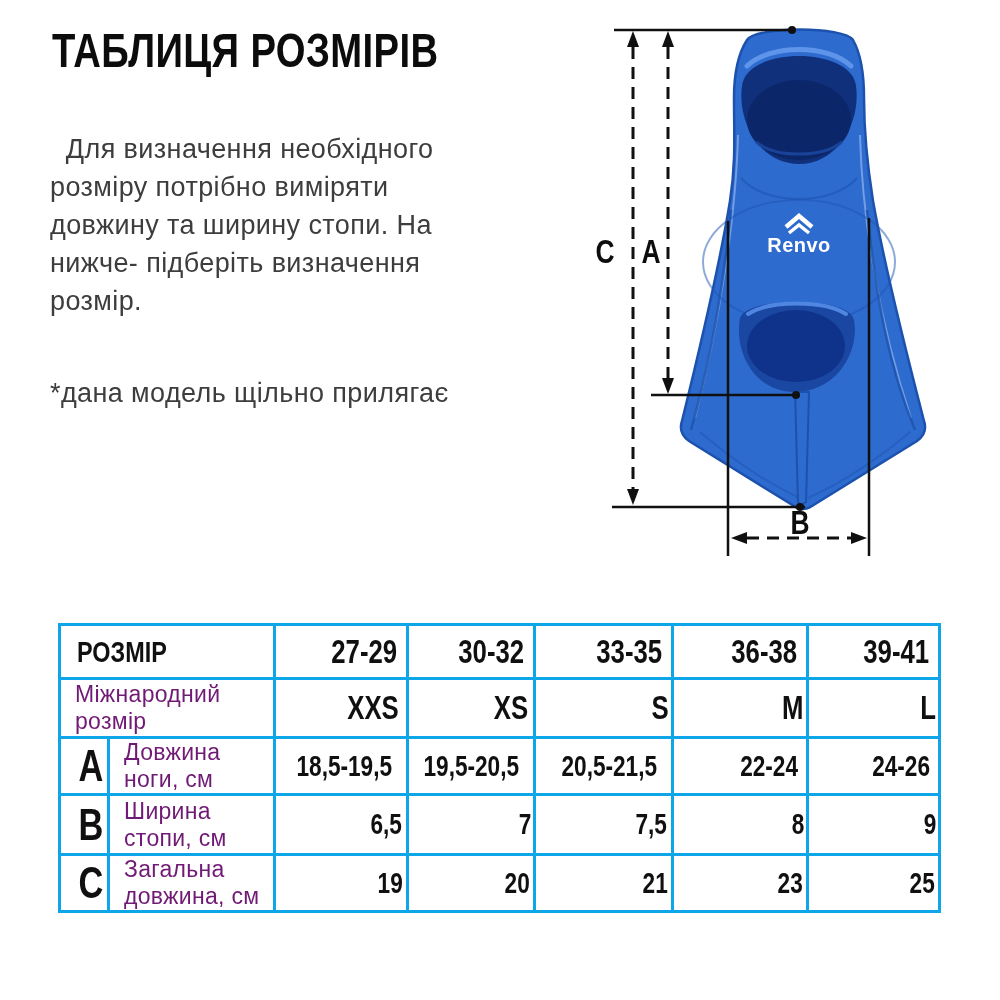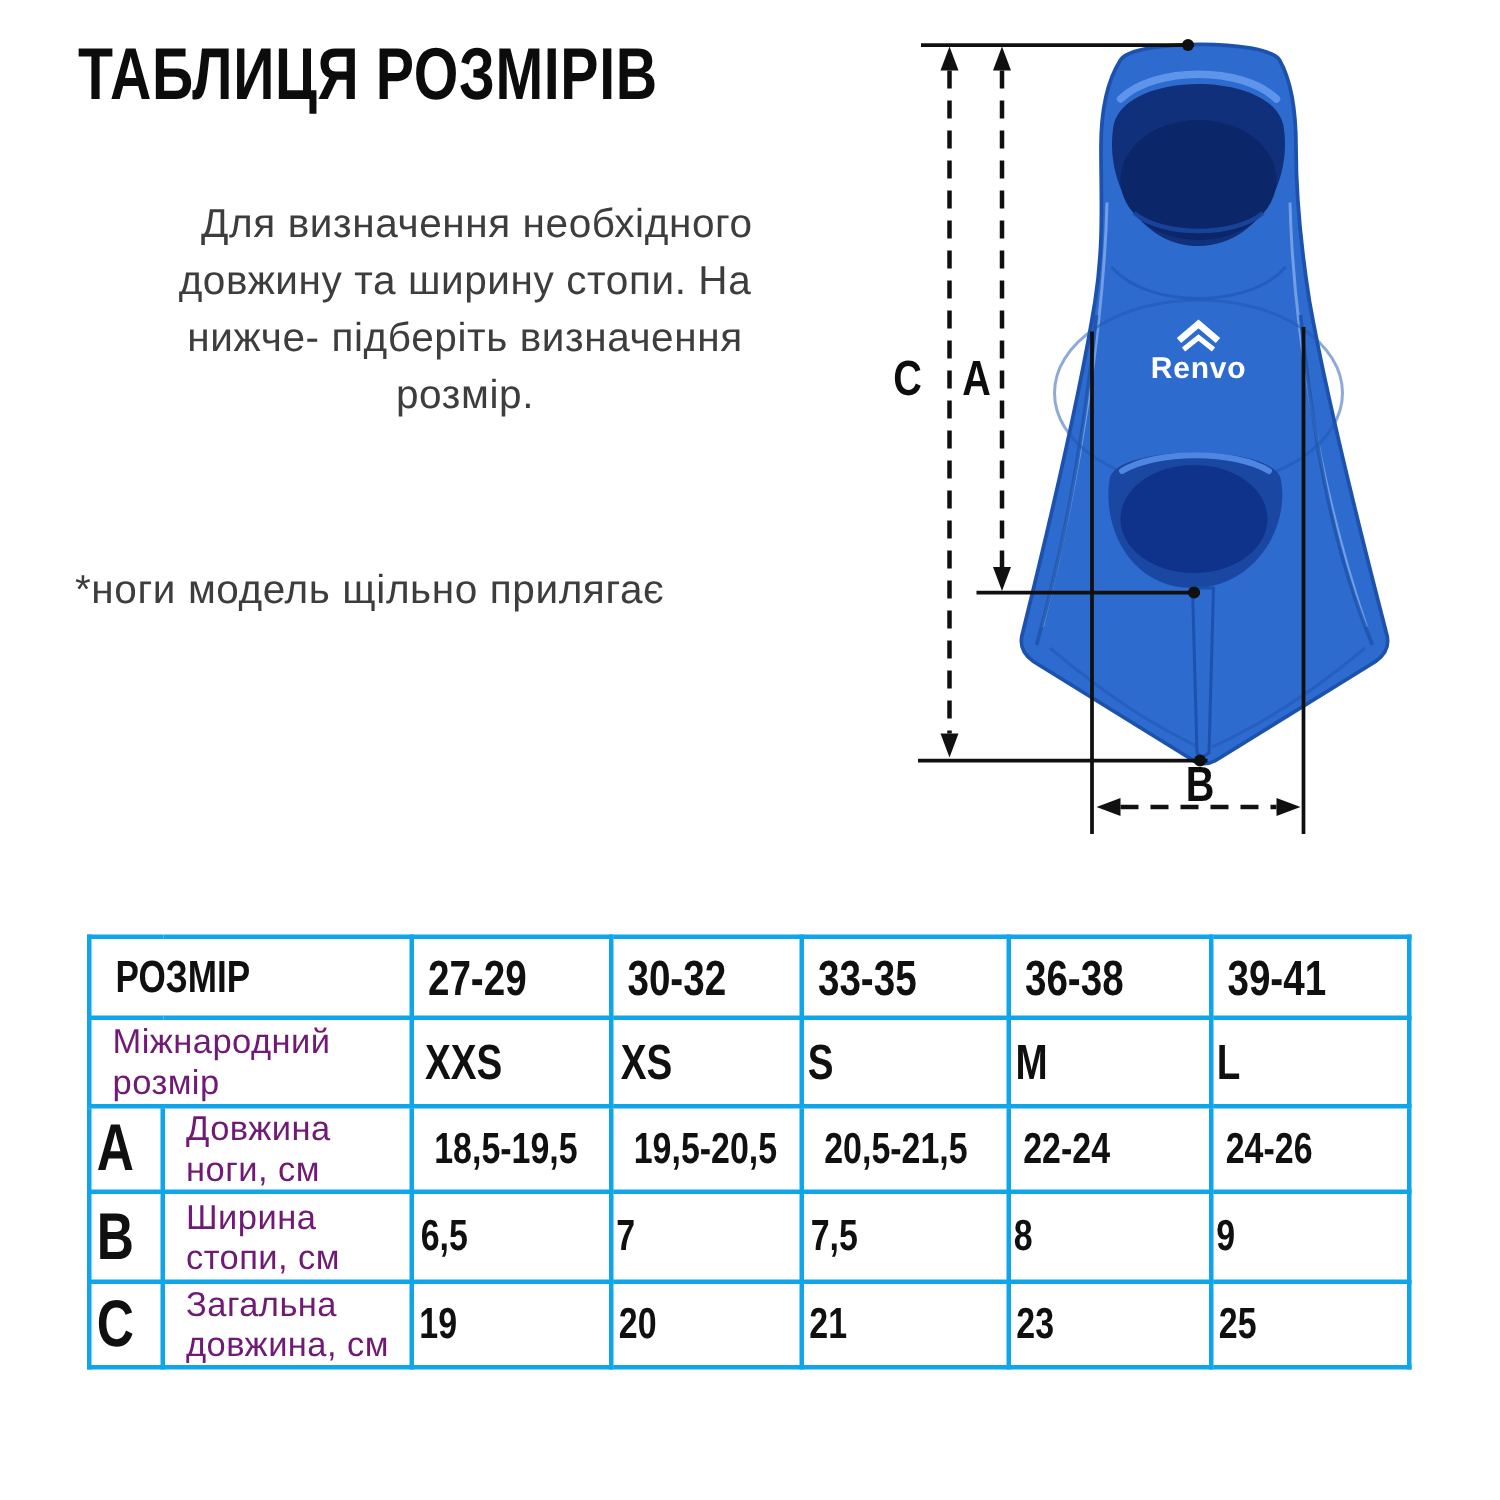--- a/index.html
+++ b/index.html
@@ -2,38 +2,38 @@
 <html><head>
 <meta charset="utf-8">
 <style>
   html,body{margin:0;padding:0;background:#ffffff;}
   .page{position:relative;width:1000px;height:1000px;background:#ffffff;overflow:hidden;
         font-family:"Liberation Sans",sans-serif;color:#111;}
 
   
   .title{position:absolute;left:52px;top:22px;font-size:49px;font-weight:700;color:#0c0c0c;
          transform:scaleX(0.78);transform-origin:left center;white-space:pre;letter-spacing:0.5px;}
-  .intro{position:absolute;left:50px;top:130px;width:520px;text-align:center;}
+  .intro{position:absolute;left:50px;top:130px;width:520px;}
   .intro .ln{font-size:27px;line-height:38px;color:#3d3d3d;white-space:pre;letter-spacing:0.4px;}
   .note{position:absolute;left:50px;top:372px;width:520px;}
   .note .ln{font-size:27px;line-height:42px;color:#3d3d3d;white-space:pre;letter-spacing:0.4px;}
 
   
   .diagram-label{position:absolute;font-size:33px;font-weight:700;color:#0d0d0d;
                  transform:scaleX(0.8);transform-origin:center;width:40px;text-align:center;}
   #lbl-c{left:585px;top:233px;}
   #lbl-a{left:631px;top:233px;}
   #lbl-b{left:780px;top:504px;}
 
   
   .size-table{position:absolute;left:58px;top:623px;border-collapse:collapse;table-layout:fixed;}
   .size-table td{border:3px solid #0ea5e9;padding:0;vertical-align:middle;overflow:hidden;}
   .cond{font-weight:700;color:#101010;display:inline-block;transform:scaleX(0.78);transform-origin:center;white-space:nowrap;}
   .condL{transform-origin:left center;}
-  .c-center{text-align:left;}
+  .c-center{text-align:right;}
   .head-left{padding-left:16px !important;}
   .head-size{font-size:33px;}
   .letter{font-size:44px;}
   .val{font-size:29px;}
   .rozmir{font-size:30px;}
   .light-label{font-size:23px;line-height:27px;color:#701a75;padding-left:14px !important;letter-spacing:0.3px;}
 </style>
 </head>
 <body>
 
@@ -112,27 +112,28 @@
   </svg>
 
   <div class="diagram-label" id="lbl-c">C</div>
   <div class="diagram-label" id="lbl-a">A</div>
   <div class="diagram-label" id="lbl-b">B</div>
 
   <div class="title">ТАБЛИЦЯ РОЗМІРІВ</div>
 
   <div class="intro">
     <div class="ln">  Для визначення необхідного</div>
+    <div class="ln">розміру потрібно виміряти</div>
     <div class="ln">довжину та ширину стопи. На</div>
     <div class="ln">нижче- підберіть визначення</div>
     <div class="ln">розмір.</div>
   </div>
 
   <div class="note">
-    <div class="ln">*ноги модель щільно прилягає</div>
+    <div class="ln">*дана модель щільно прилягає</div>
   </div>
 
   <table class="size-table">
     <colgroup>
       <col style="width:49px">
         <col style="width:166px">
         <col style="width:133px">
       <col style="width:127px">
         <col style="width:138px">
         <col style="width:135px">

